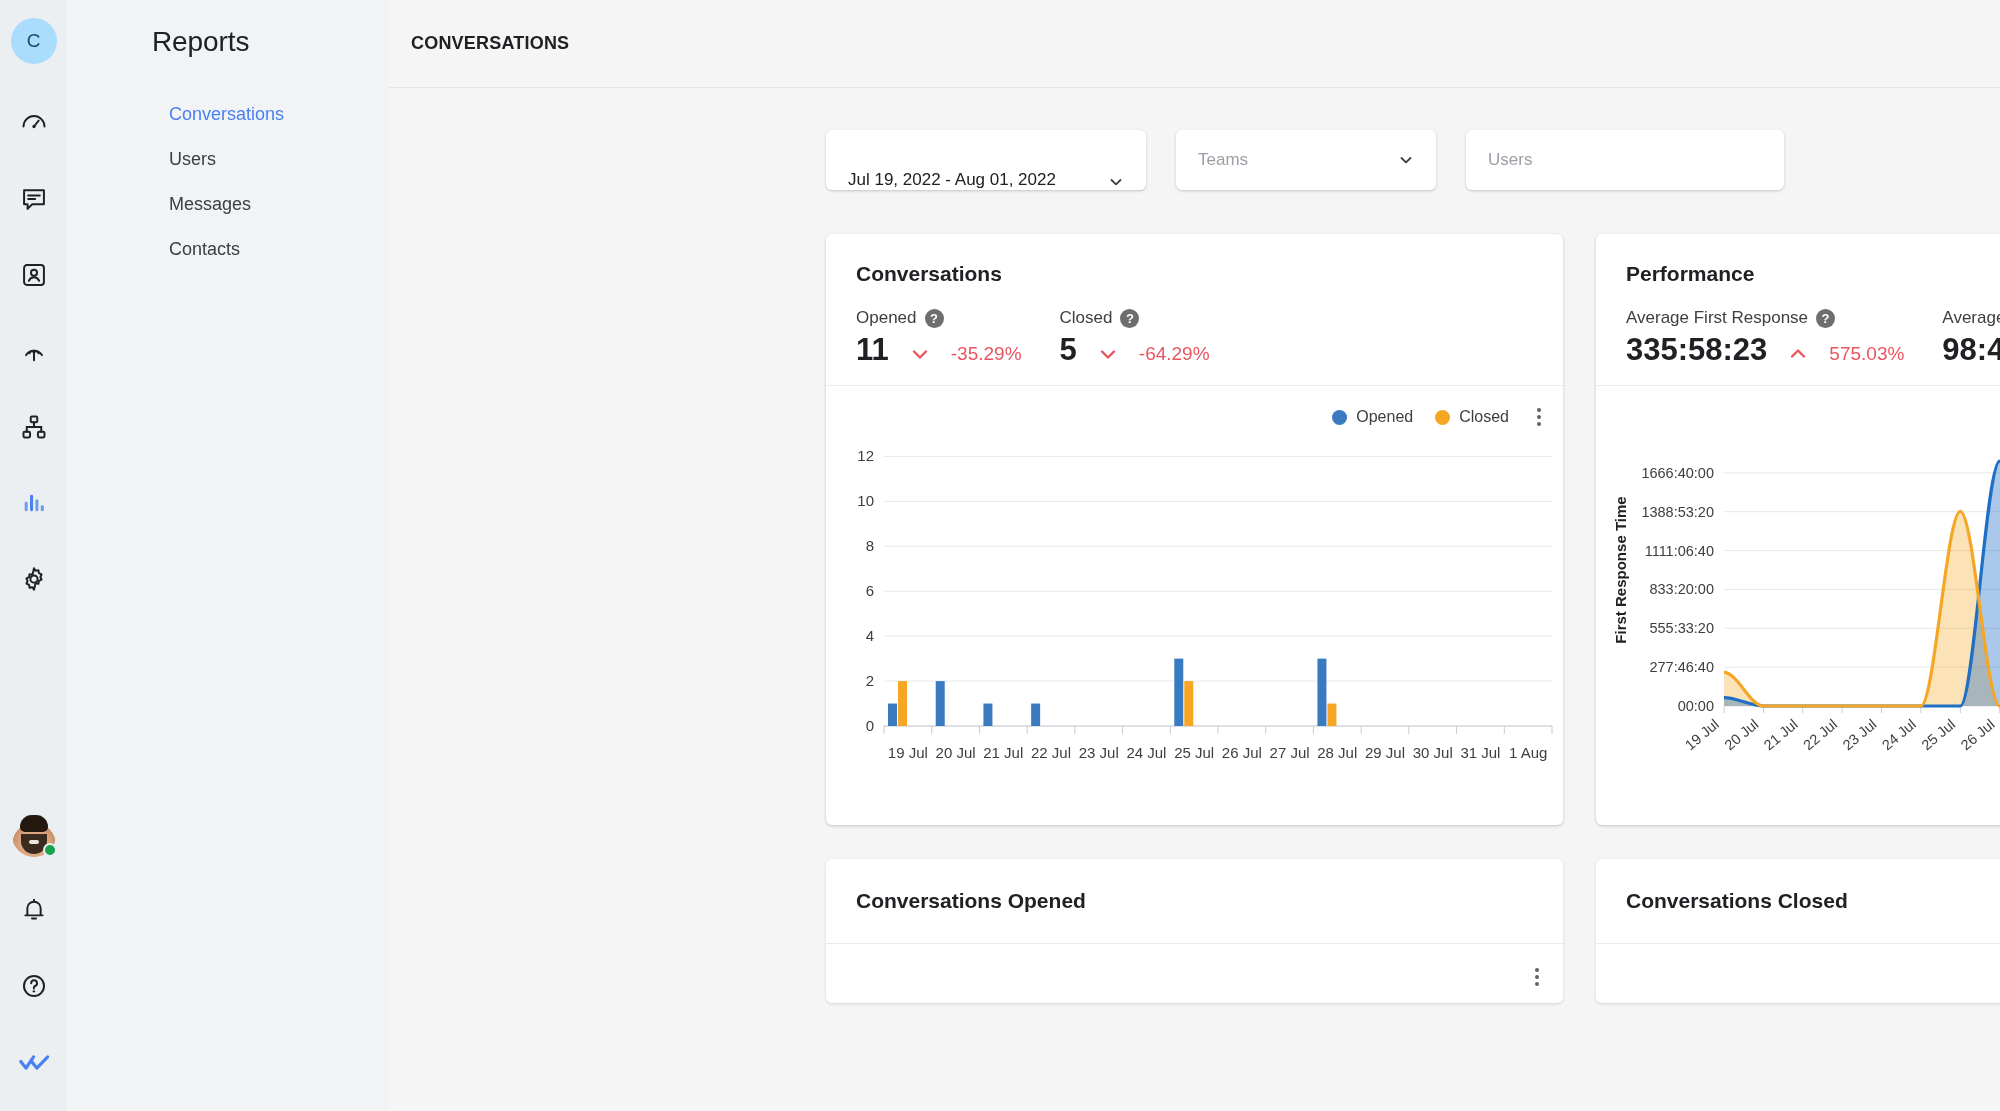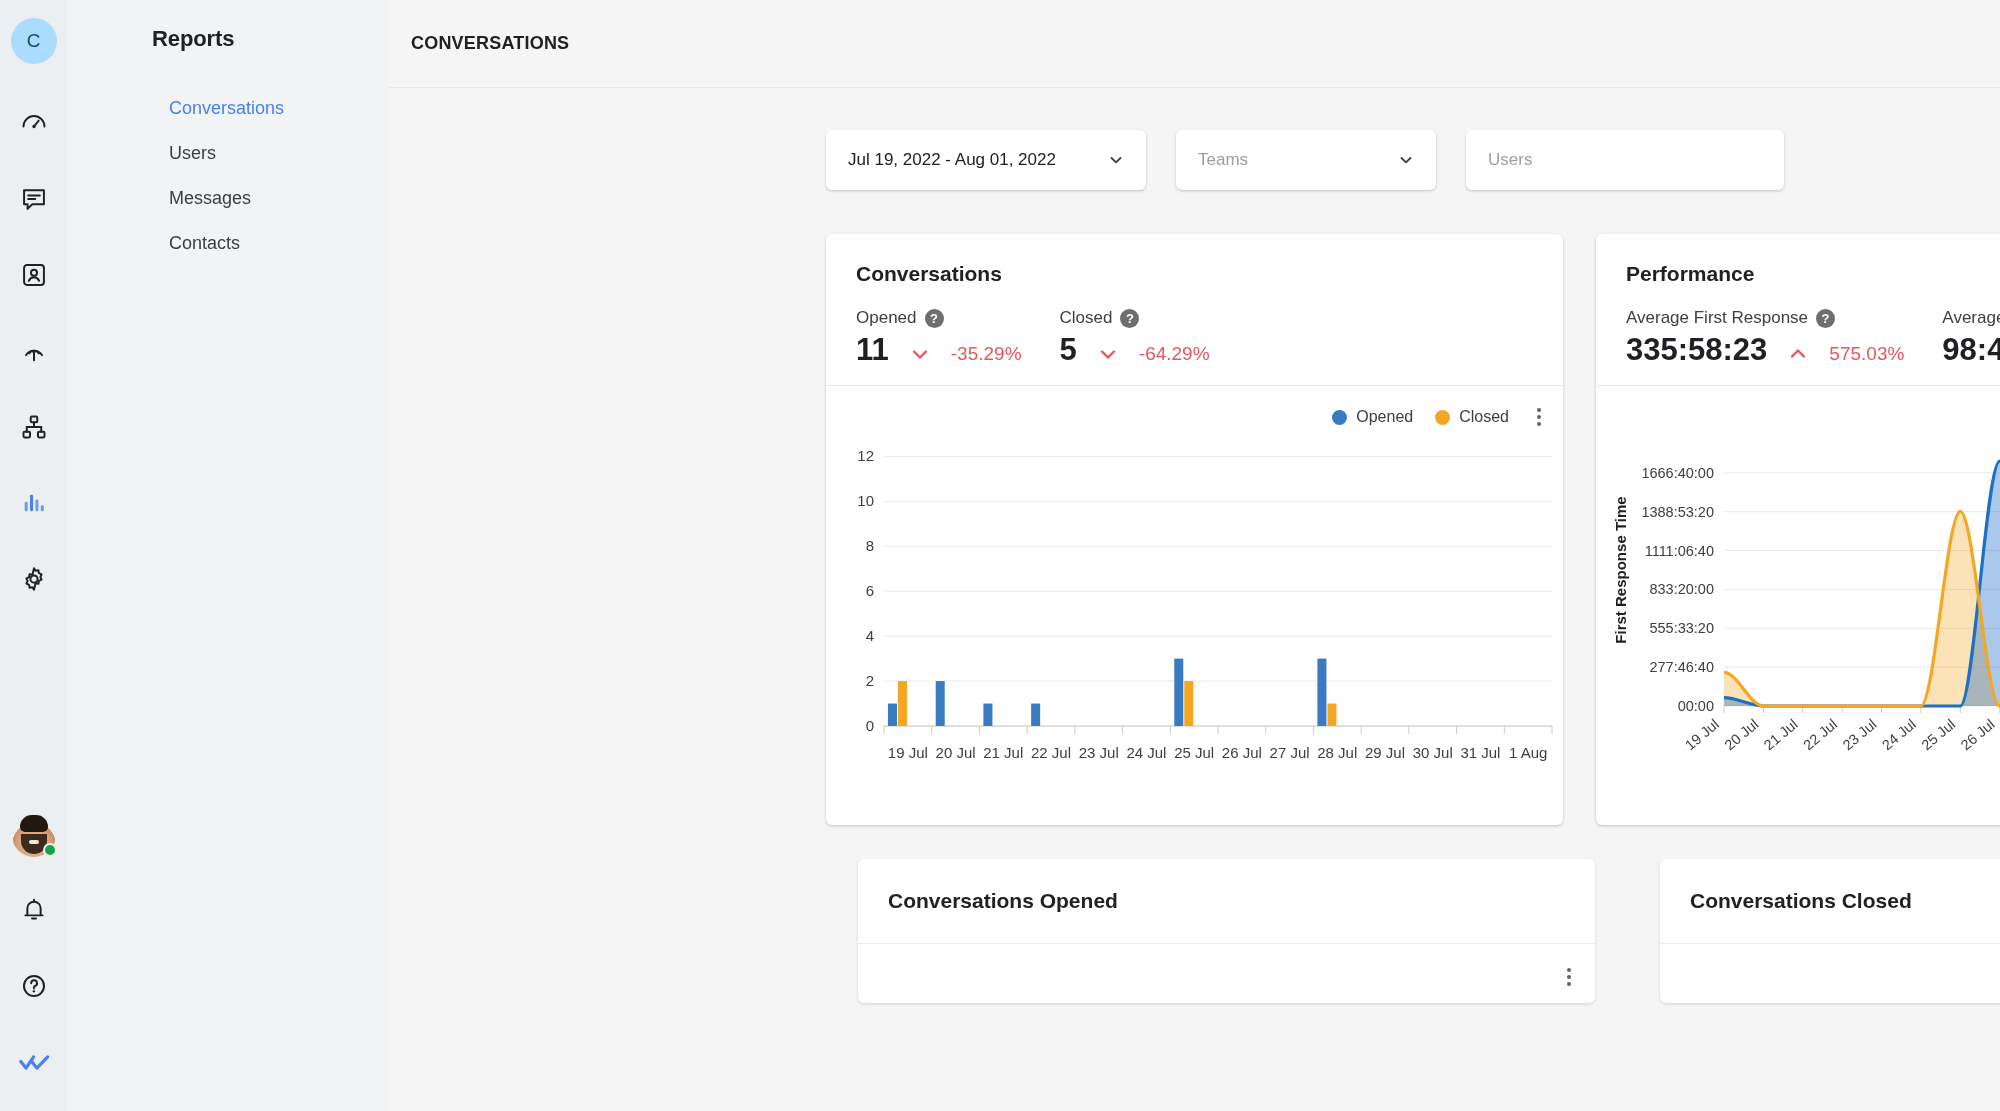--- a/index.html
+++ b/index.html
@@ -62,21 +62,21 @@
     background: #16a34a; border: 2px solid #eceff1;
   }
 
   
   .sidebar {
     width: 322px; flex: 0 0 322px;
     background: #f1f3f4;
     padding: 26px 0 0 0;
   }
   .sidebar h1 {
-    font-size: 22px; font-weight: bold; color: #202124;
+    font-size: 28px; font-weight: normal; color: #202124;
     padding: 0 0 34px 85px; letter-spacing: -.1px;
   }
   .nav-item {
     font-size: 18px; color: #3c4043;
     padding: 12px 0 12px 102px; cursor: pointer;
   }
   .nav-item.active { color: #4a80f0; }
 
   
   .main { flex: 1 1 auto; display: flex; flex-direction: column; background: #f5f5f6; }
@@ -94,21 +94,21 @@
     display: flex; align-items: center; gap: 30px;
     padding: 42px 0 0 437px;
   }
   .filter {
     height: 60px; background: #fff;
     border-radius: 6px;
     box-shadow: 0 1px 3px rgba(60,64,67,.18), 0 1px 2px rgba(60,64,67,.10);
     display: flex; align-items: center; justify-content: space-between;
     padding: 0 22px 0 22px; cursor: pointer;
   }
-  .f-date { width: 320px; }
+  .f-date { width: 320px; align-items: flex-end; }
   .f-cat  { width: 318px; }
   .f-team { width: 260px; }
   .f-user { width: 318px; }
   .filter .val { font-size: 17px; color: #202124; }
   .filter .ph  { font-size: 17px; color: #9aa0a6; }
   .chev { width: 16px; height: 16px; }
 
   
   .cards {
     display: flex; gap: 33px;
@@ -153,21 +153,21 @@
 
   .plot { position: absolute; inset: 0; }
   .axis-text { font-size: 15px; fill: #3c4043; font-family: "Liberation Sans", sans-serif; }
   .axis-text-sm { font-size: 14.5px; fill: #3c4043; font-family: "Liberation Sans", sans-serif; }
   .axis-title { font-size: 15px; fill: #202124; font-weight: bold; font-family: "Liberation Sans", sans-serif; }
   .gridline { stroke: #e6e8ea; stroke-width: 1; }
   .tickmark { stroke: #c9ccd0; stroke-width: 1; }
 
   
   .cards-bottom { display: flex; gap: 33px; padding: 34px 0 0 437px; }
-  .card-b { background: #fff; border-radius: 6px; box-shadow: 0 1px 3px rgba(60,64,67,.18); width: 737px; margin-left: 32px; }
+  .card-b { background: #fff; border-radius: 6px; box-shadow: 0 1px 3px rgba(60,64,67,.18); width: 737px; }
   .card-b .hd { padding: 30px; font-size: 21px; font-weight: bold; color: #202124; }
   .card-b .bd { border-top: 1px solid #e8eaed; height: 60px; position: relative; }
   .card-b .bd .kebab { position: absolute; right: 24px; top: 24px; }
 </style>
 </head>
 <body>
 
 <div class="app">
 
   <div class="rail">

